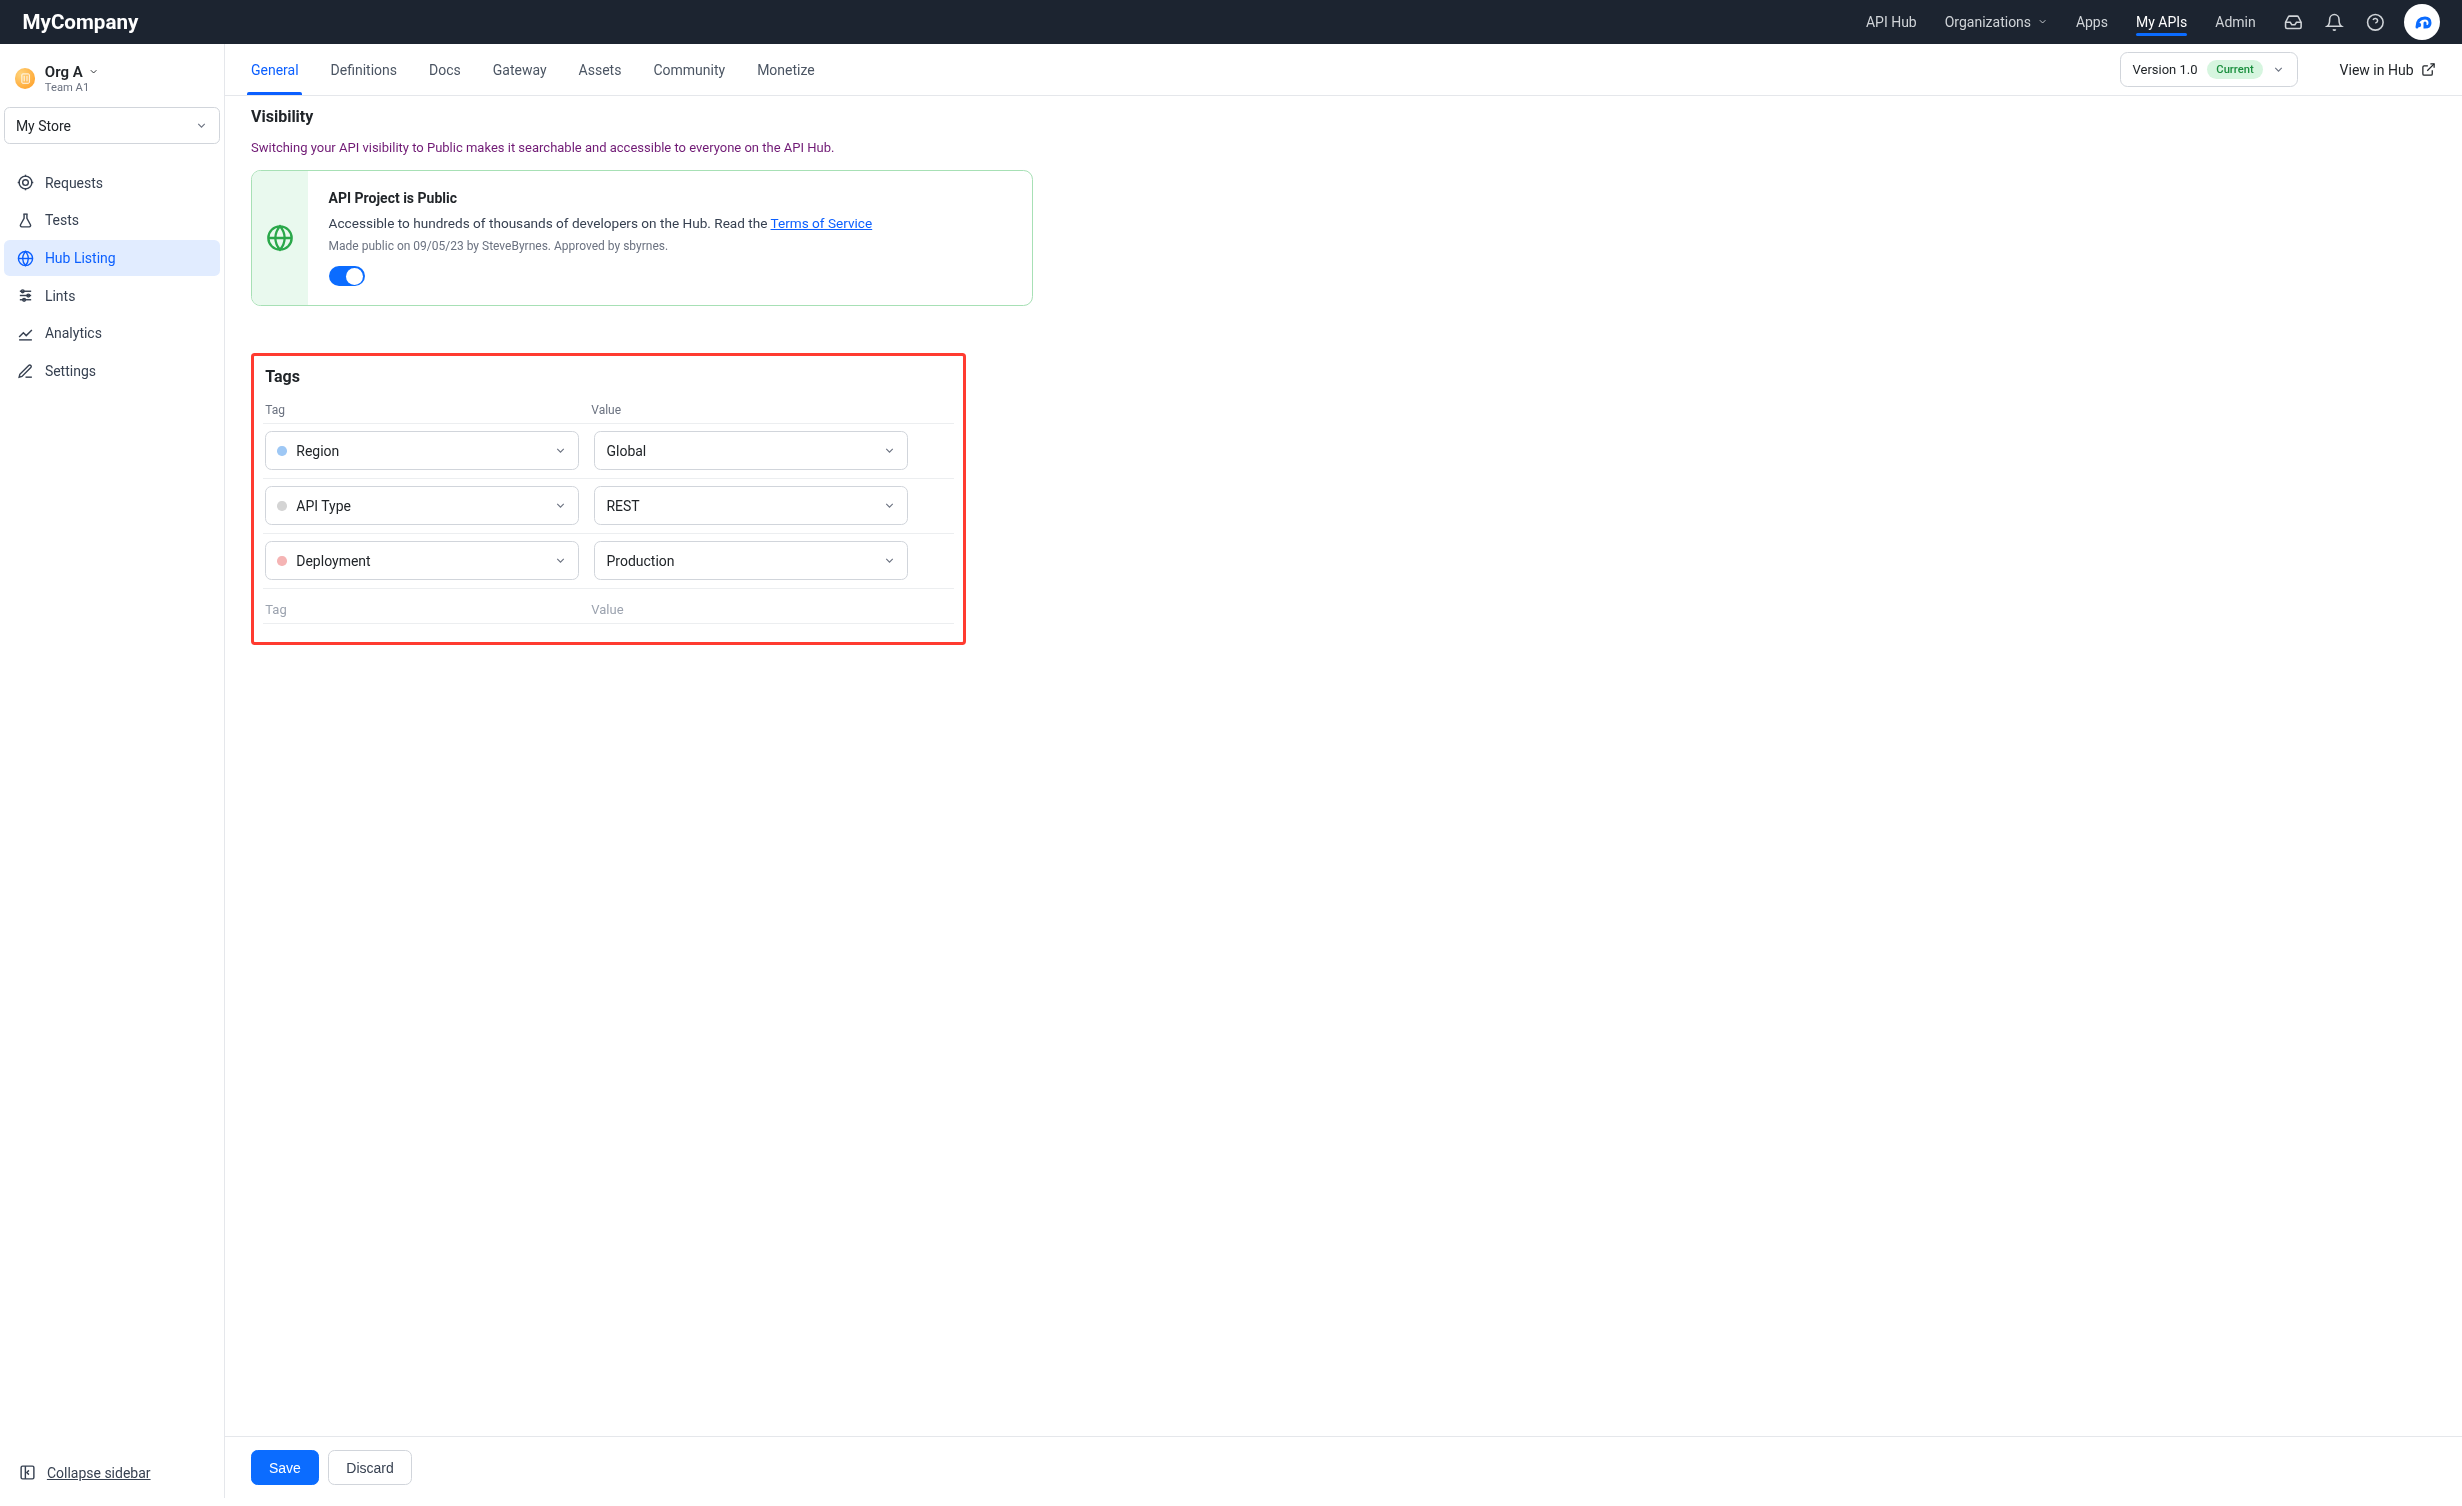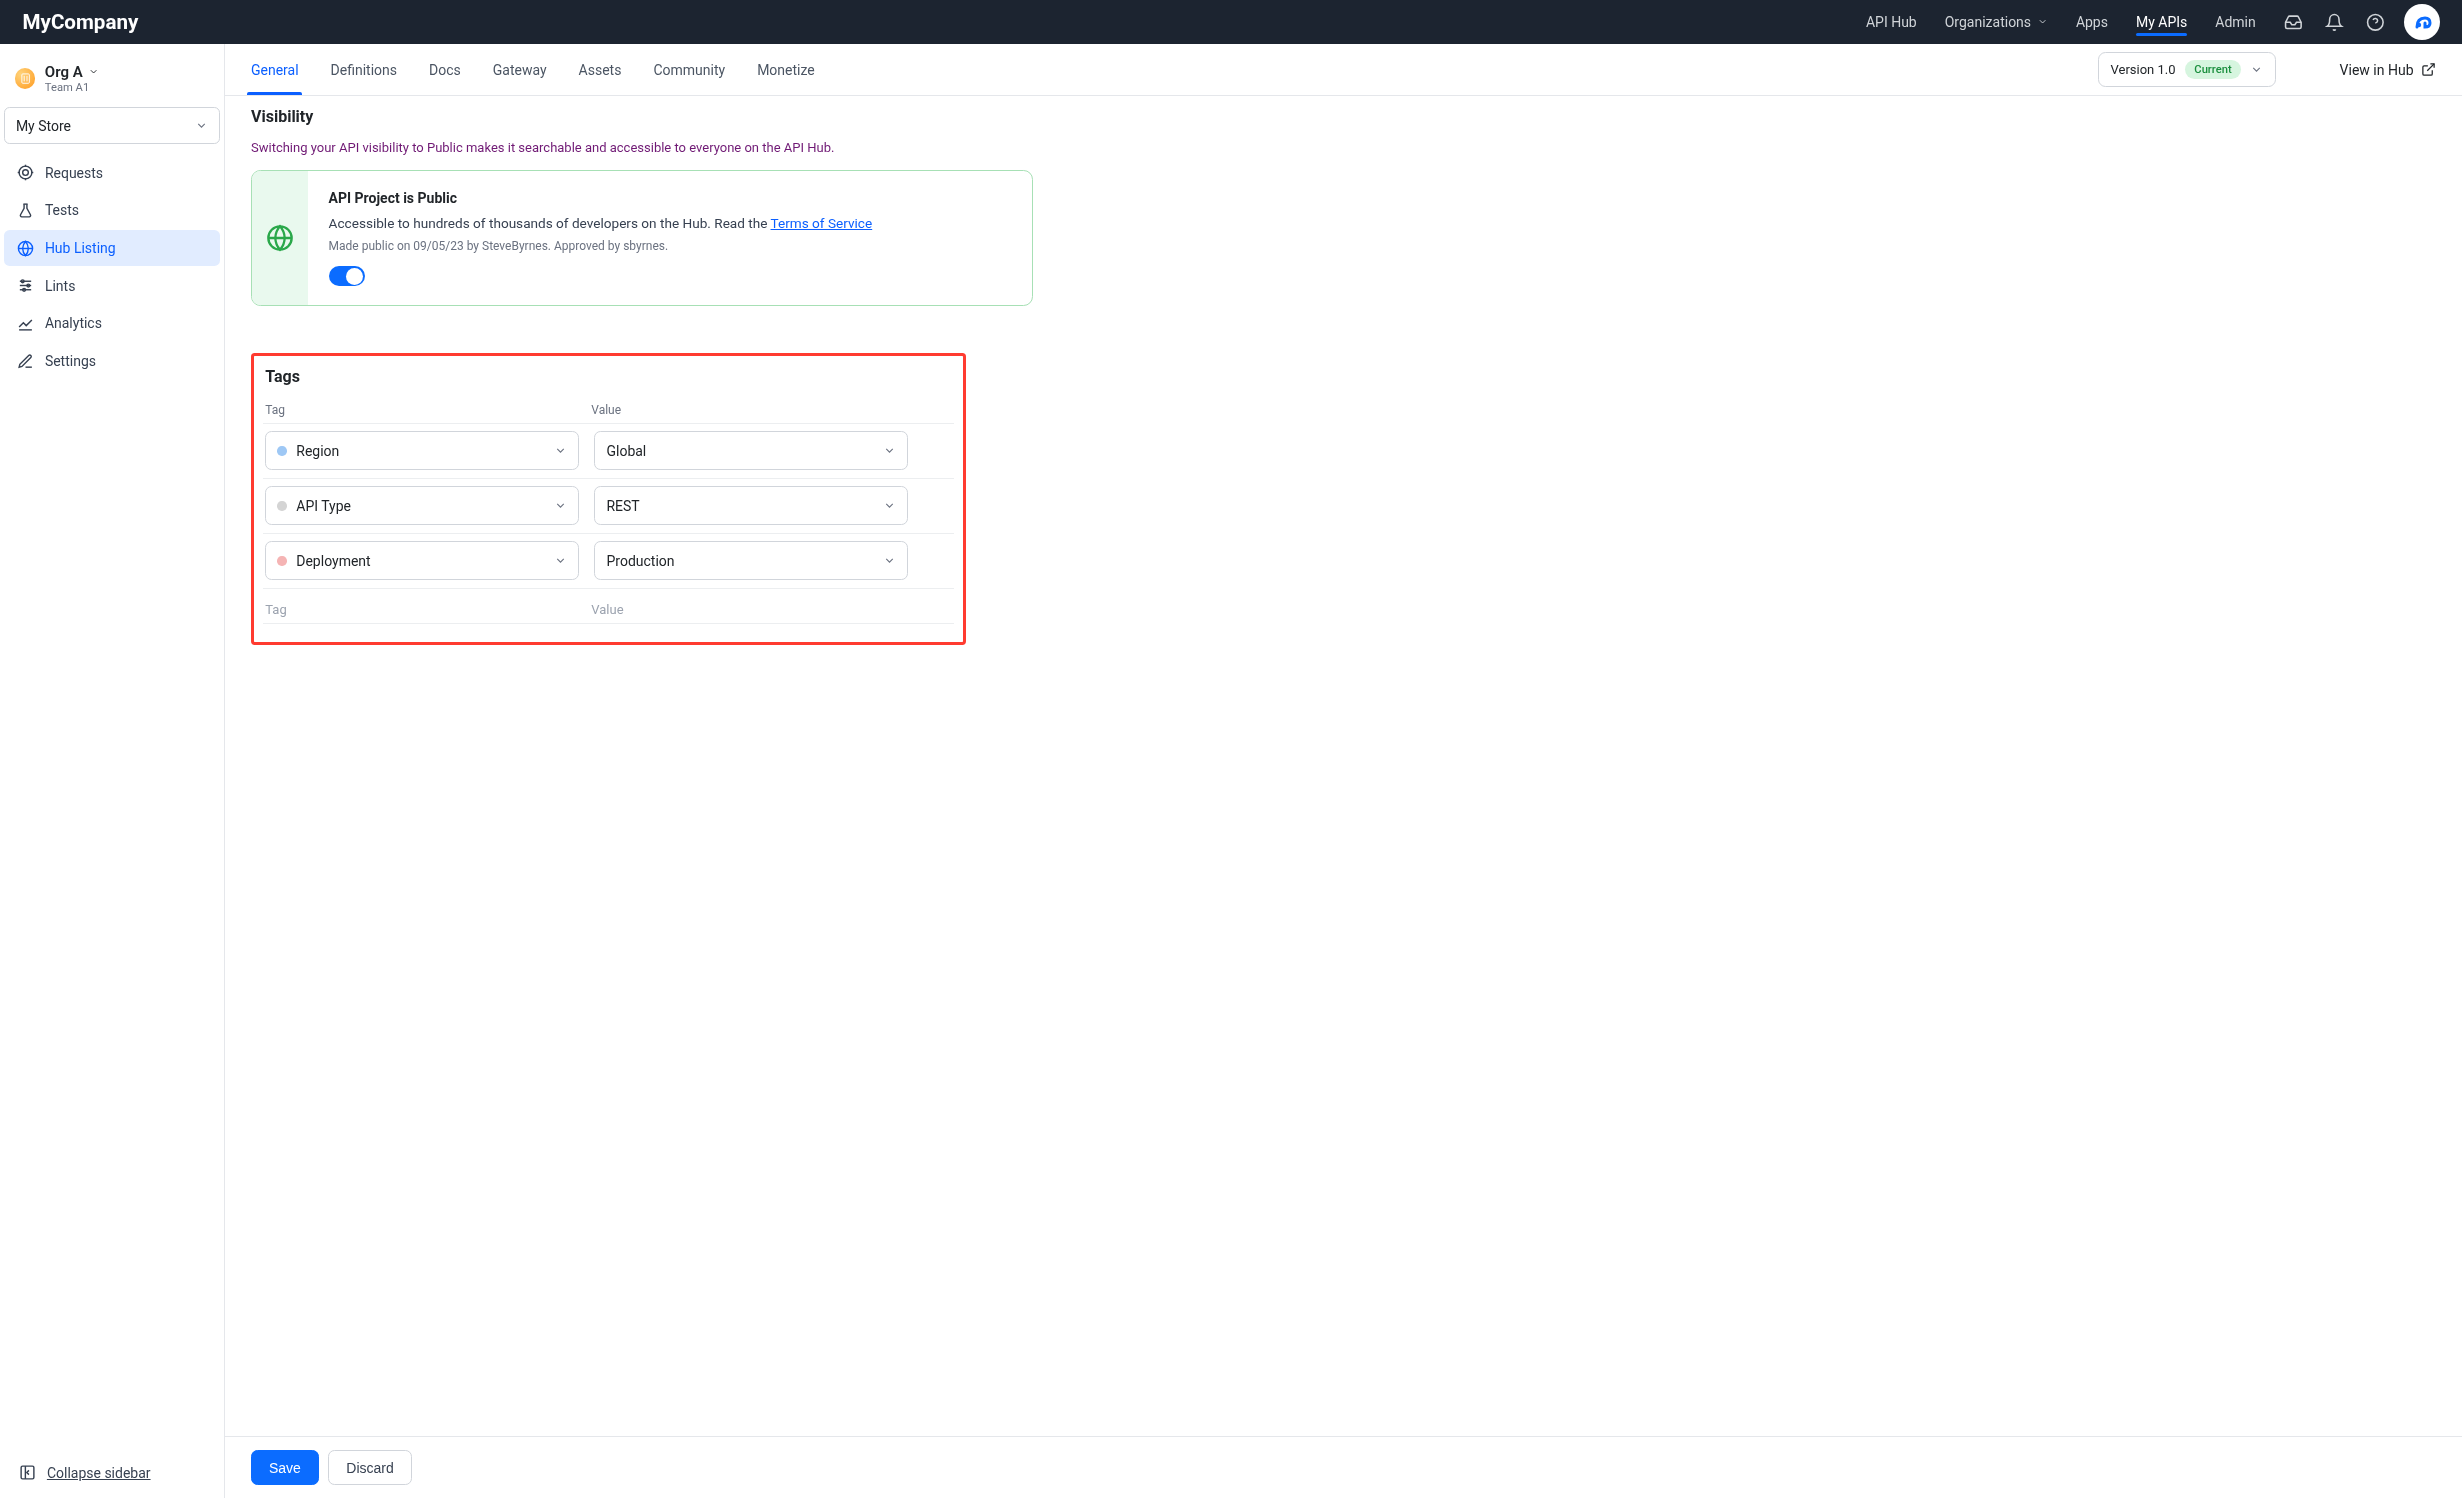--- a/index.html
+++ b/index.html
@@ -49,21 +49,21 @@
   .org-avatar {
     width: 20.6px; height: 20.6px; border-radius: 50%;
     background: radial-gradient(circle at 30% 30%, #ffd37a, #ff9a1f);
     display: flex; align-items: center; justify-content: center;
     font-size: 9.4px; color: #fff;
   }
   .org-texts { line-height: 1.2; }
   .org-name-row { display: flex; align-items: center; gap: 5.6px; font-weight: 600; font-size: 15px; cursor: pointer;}
   .org-team { font-size: 11.2px; color: #6b7280; }
   .store-select {
-    margin: 0 0 11px 0; padding: 9.4px 11.2px; border: 0.9px solid #d1d5db; border-radius: 5.6px;
+    margin: 0 0 21px 0; padding: 9.4px 11.2px; border: 0.9px solid #d1d5db; border-radius: 5.6px;
     display: flex; align-items: center; justify-content: space-between; cursor: pointer;
     font-size: 14px;
   }
   .side-list { display: flex; flex-direction: column; gap: 1.9px; }
   .side-item {
     display: flex; align-items: center; gap: 11.2px; padding: 9.4px 13px;
     border-radius: 5.6px; cursor: pointer; color: #374151; font-size: 14px;
   }
   .side-item.active { background: #e1ecff; color: #0b5fff; }
   .side-icon { width: 17px; height: 17px; flex: none; }
@@ -87,21 +87,21 @@
   }
   .tabbar-spacer { flex: 1; }
   .version-pill {
     display: flex; align-items: center; gap: 9.4px; border: 0.9px solid #d1d5db;
     border-radius: 7.5px; padding: 7.5px 11.2px; cursor: pointer; font-size: 13px;
   }
   .badge-current {
     background: #d6f5df; color: #1a8f3e; font-size: 11.2px; font-weight: 500;
     padding: 2.8px 9.4px; border-radius: 935px;
   }
-  .view-hub { display: flex; align-items: center; gap: 7.5px; margin-left: 32px; cursor: pointer; font-size: 14px; }
+  .view-hub { display: flex; align-items: center; gap: 7.5px; margin-left: 10px; cursor: pointer; font-size: 14px; }
 
   .content { flex: 1; overflow: auto; padding: 11.2px 26px 18.7px 26px; }
   .section-title { font-weight: 700; font-size: 16px; margin-bottom: 5.6px; }
   .section-sub { color: #701a75; font-size: 13px; margin-bottom: 15px; margin-top: 14px; }
 
   .visibility-card {
     border: 0.9px solid #a7e0b5; border-radius: 9.4px; display: flex; overflow: hidden;
     width: 782px;
   }
   .vis-left {

